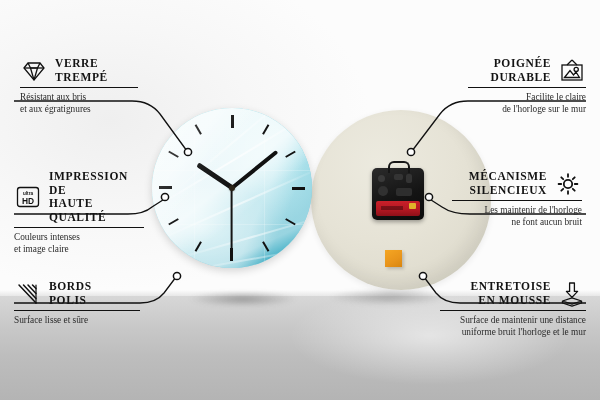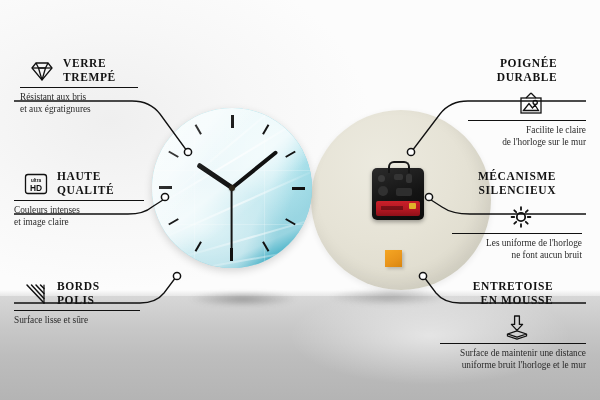--- a/index.html
+++ b/index.html
@@ -134,25 +134,25 @@
     letter-spacing:.6px;color:#131313;text-transform:uppercase;
   }
   .co-rule{height:1.4px;background:#111;margin:3px 0 4px;}
   .co-desc{
     font-family:"Liberation Serif", serif;
     font-size:9.3px;line-height:11.4px;color:#2a2a2a;
   }
   .left .co-head{justify-content:flex-start;}
   .left .co-title{text-align:left;}
   .left .co-desc{text-align:left;}
-  .right .co-head{justify-content:flex-end;flex-direction:column;}
+  .right .co-head{justify-content:flex-end;}
   .right .co-title{text-align:right;}
   .right .co-desc{text-align:right;}
 
-  .ico{width:28px;height:26px;flex:0 0 auto;display:block;margin-left:8px;}
+  .ico{width:28px;height:26px;flex:0 0 auto;display:block;}
   .ico svg{display:block;width:28px;height:26px;}
 
   svg.leaders{position:absolute;left:0;top:0;width:600px;height:400px;pointer-events:none;}
 </style>
 </head>
 <body>
 
 <div class="stage">
 
   <div class="bg-top"></div>
@@ -278,20 +278,21 @@
   <div class="callout left" style="left:14px;top:170px;width:130px;">
     <div class="co-head">
       <span class="ico">
         <svg viewBox="0 0 28 26">
           <rect x="3.5" y="3.5" width="21" height="19" rx="2.5" fill="none" stroke="#111" stroke-width="1.3"></rect>
           <text x="14" y="11.4" font-family="Liberation Sans, sans-serif" font-size="4.6" font-weight="bold" text-anchor="middle" fill="#111">ultra</text>
           <text x="14" y="19.6" font-family="Liberation Sans, sans-serif" font-size="8.4" font-weight="bold" text-anchor="middle" fill="#111">HD</text>
         </svg>
       </span>
       <span>
+        <span class="co-title" style="display:block;">IMPRESSION DE</span>
         <span class="co-title" style="display:block;">HAUTE QUALITÉ</span>
       </span>
     </div>
     <div class="co-rule"></div>
     <div class="co-desc">Couleurs intenses</div>
     <div class="co-desc">et image claire</div>
   </div>
 
   <div class="callout left" style="left:14px;top:280px;width:126px;">
     <div class="co-head">
@@ -347,21 +348,21 @@
         <svg viewBox="0 0 28 26">
             <g fill="none" stroke="#111" stroke-width="1.8" stroke-linecap="round">
           <circle cx="14" cy="13" r="4.2"></circle>
           <path d="M14 3.2 v2.6 M14 20.2 v2.6 M4.6 13 h2.6 M20.8 13 h2.6
                    M7.3 6.3 l1.9 1.9 M18.8 17.8 l1.9 1.9 M20.7 6.3 l-1.9 1.9 M9.2 17.8 l-1.9 1.9"></path>
         </g>
           </svg>
       </span>
     </div>
     <div class="co-rule"></div>
-    <div class="co-desc">Les uniforme de l'horloge</div>
+    <div class="co-desc">Les maintenir de l'horloge</div>
     <div class="co-desc">ne font aucun bruit</div>
   </div>
 
   <div class="callout right" style="left:440px;top:280px;width:146px;">
     <div class="co-head">
       <span>
         <span class="co-title" style="display:block;">ENTRETOISE</span>
         <span class="co-title" style="display:block;">EN MOUSSE</span>
       </span>
       <span class="ico">

